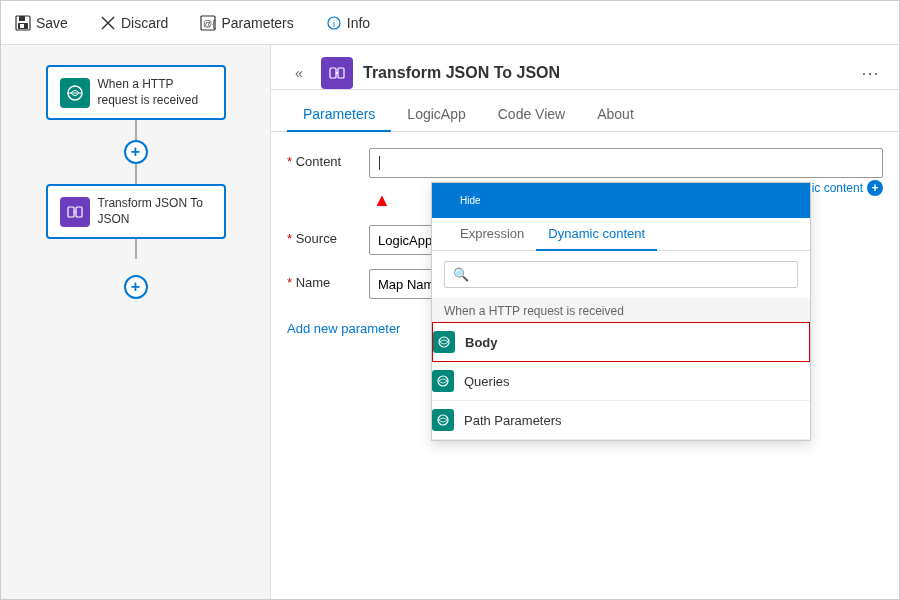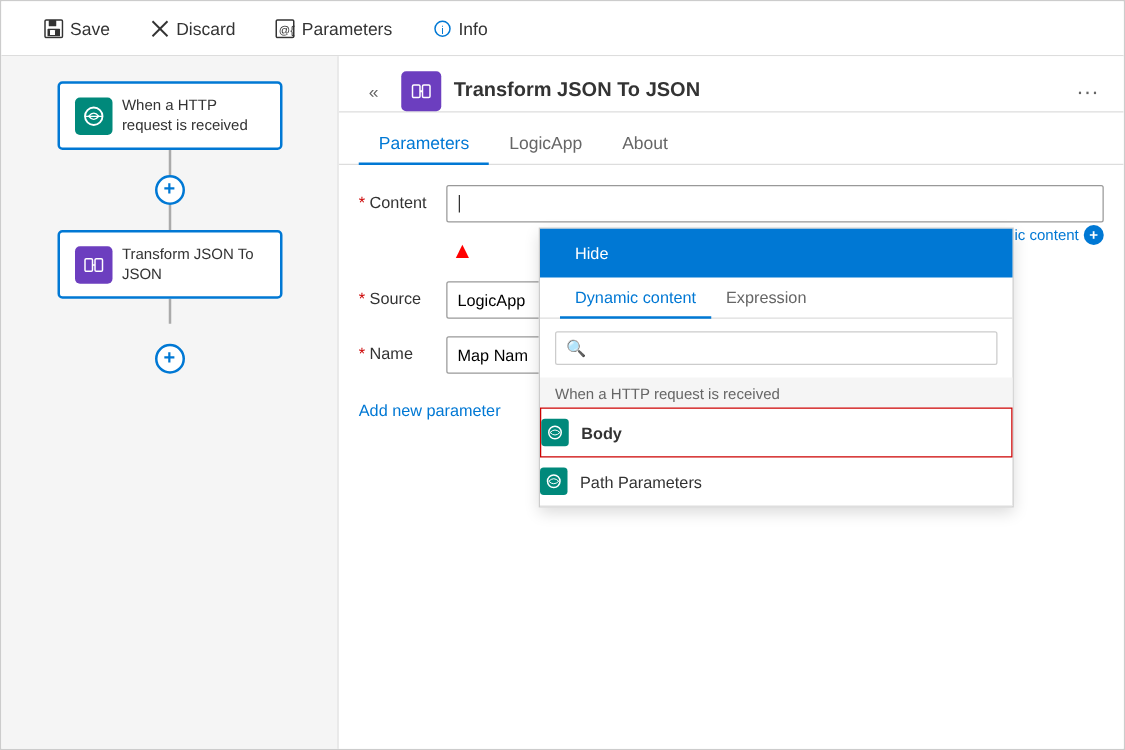--- a/index.html
+++ b/index.html
@@ -1,21 +1,21 @@
 <!DOCTYPE html>
 <html><head>
   <meta charset="utf-8">
   <style>
     * { box-sizing: border-box; margin: 0; padding: 0; font-family: 'Segoe UI', sans-serif; }
     body { width: 900px; height: 600px; overflow: hidden; background: #fff; border: 1px solid #ccc; }
 
     
     .toolbar {
       display: flex; align-items: center; gap: 20px;
-      padding: 8px 28px; border-bottom: 1px solid #ddd;
+      padding: 8px 8px; border-bottom: 1px solid #ddd;
       height: 44px; background: #fff;
     }
     .toolbar-btn {
       display: flex; align-items: center; gap: 5px;
       font-size: 14px; color: #333; cursor: pointer;
       background: none; border: none; padding: 4px 6px;
     }
     .toolbar-icon { width: 16px; height: 16px; display: inline-flex; align-items: center; justify-content: center; }
 
     
@@ -102,21 +102,21 @@
       cursor: pointer; border-bottom: 2px solid transparent;
       margin-bottom: -1px;
     }
     .tab.active { color: #0078d4; border-bottom-color: #0078d4; font-weight: 500; }
 
     
     .form-area {
       padding: 16px; flex: 1; overflow-y: auto; position: relative;
     }
 
-    .form-row { margin-bottom: 14px; display: flex; align-items: flex-start; gap: 0; }
+    .form-row { margin-bottom: 14px; display: flex; align-items: flex-start; gap: 12px; }
     .form-label { font-size: 13px; color: #333; min-width: 70px; padding-top: 6px; }
     .form-input-wrap { flex: 1; }
 
     .form-input {
       width: 100%; border: 1px solid #999; border-radius: 2px;
       padding: 5px 8px; font-size: 13px; height: 30px;
       outline: none; position: relative;
     }
 
     .add-dynamic-link {
@@ -146,21 +146,21 @@
       box-shadow: 0 4px 12px rgba(0,0,0,0.15);
       z-index: 100;
     }
 
     .popup-header {
       background: #0078d4; color: #fff;
       padding: 12px 16px;
       display: flex; align-items: flex-start; justify-content: space-between;
     }
     .popup-header-text { font-size: 13px; line-height: 1.4; flex: 1; }
-    .popup-hide-btn { font-size: 13px; color: #fff; cursor: pointer; white-space: nowrap; margin-left: 12px; }
+    .popup-hide-btn { font-size: 10px; color: #fff; cursor: pointer; white-space: nowrap; margin-left: 12px; }
 
     .popup-tabs {
       display: flex; border-bottom: 1px solid #ddd; padding: 0 16px;
     }
     .popup-tab {
       padding: 8px 12px; font-size: 13px; color: #666;
       cursor: pointer; border-bottom: 2px solid transparent; margin-bottom: -1px;
     }
     .popup-tab.active { color: #0078d4; border-bottom-color: #0078d4; font-weight: 500; }
 
@@ -288,20 +288,21 @@
             <line x1="8" y1="9" x2="10" y2="9" stroke="#fff" stroke-width="1.5"></line>
           </svg>
       </div>
       <div class="panel-title">Transform JSON To JSON</div>
       <div class="panel-menu-btn">···</div>
     </div>
 
     <div class="tabs">
       <div class="tab active">Parameters</div>
       <div class="tab">LogicApp</div>
+      <div class="tab">Code View</div>
       <div class="tab">About</div>
     </div>
 
     <div class="form-area">
 
       <div class="form-row">
         <div class="form-label">
           <span style="color:#c00">*</span> Content
         </div>
         <div class="form-input-wrap">
@@ -334,47 +335,56 @@
       <div class="add-param-btn">
         <span>Add new parameter</span>
       </div>
 
       <div class="dynamic-popup">
         <div class="popup-header">
           <div class="popup-hide-btn">Hide</div>
         </div>
 
         <div class="popup-tabs">
+          <div class="popup-tab">Expression</div>
           <div class="popup-tab active">Dynamic content</div>
-          <div class="popup-tab">Expression</div>
         </div>
 
         <div class="popup-search">
           <span class="search-icon-svg">🔍</span>
         </div>
 
         <div class="popup-section-label">When a HTTP request is received</div>
 
         <div class="popup-item selected">
           <div class="popup-item-icon">
             <svg width="14" height="14" viewBox="0 0 14 14">
                 <circle cx="7" cy="7" r="5" stroke="#fff" stroke-width="1.2" fill="none"></circle>
                 <path d="M3 7 Q7 3 11 7 Q7 11 3 7Z" fill="none" stroke="#fff" stroke-width="0.8"></path>
               </svg>
           </div>
           <span class="popup-item-label">Body</span>
         </div>
 
 
-
         <div class="popup-item">
           <div class="popup-item-icon">
             <svg width="14" height="14" viewBox="0 0 14 14">
                 <circle cx="7" cy="7" r="5" stroke="#fff" stroke-width="1.2" fill="none"></circle>
                 <path d="M3 7 Q7 3 11 7 Q7 11 3 7Z" fill="none" stroke="#fff" stroke-width="0.8"></path>
               </svg>
           </div>
+          <span class="popup-item-label">Queries</span>
+        </div>
+
+        <div class="popup-item">
+          <div class="popup-item-icon">
+            <svg width="14" height="14" viewBox="0 0 14 14">
+                <circle cx="7" cy="7" r="5" stroke="#fff" stroke-width="1.2" fill="none"></circle>
+                <path d="M3 7 Q7 3 11 7 Q7 11 3 7Z" fill="none" stroke="#fff" stroke-width="0.8"></path>
+              </svg>
+          </div>
           <span class="popup-item-label">Path Parameters</span>
         </div>
       </div>
     </div>
   </div>
 </div>
 
 </body></html>

